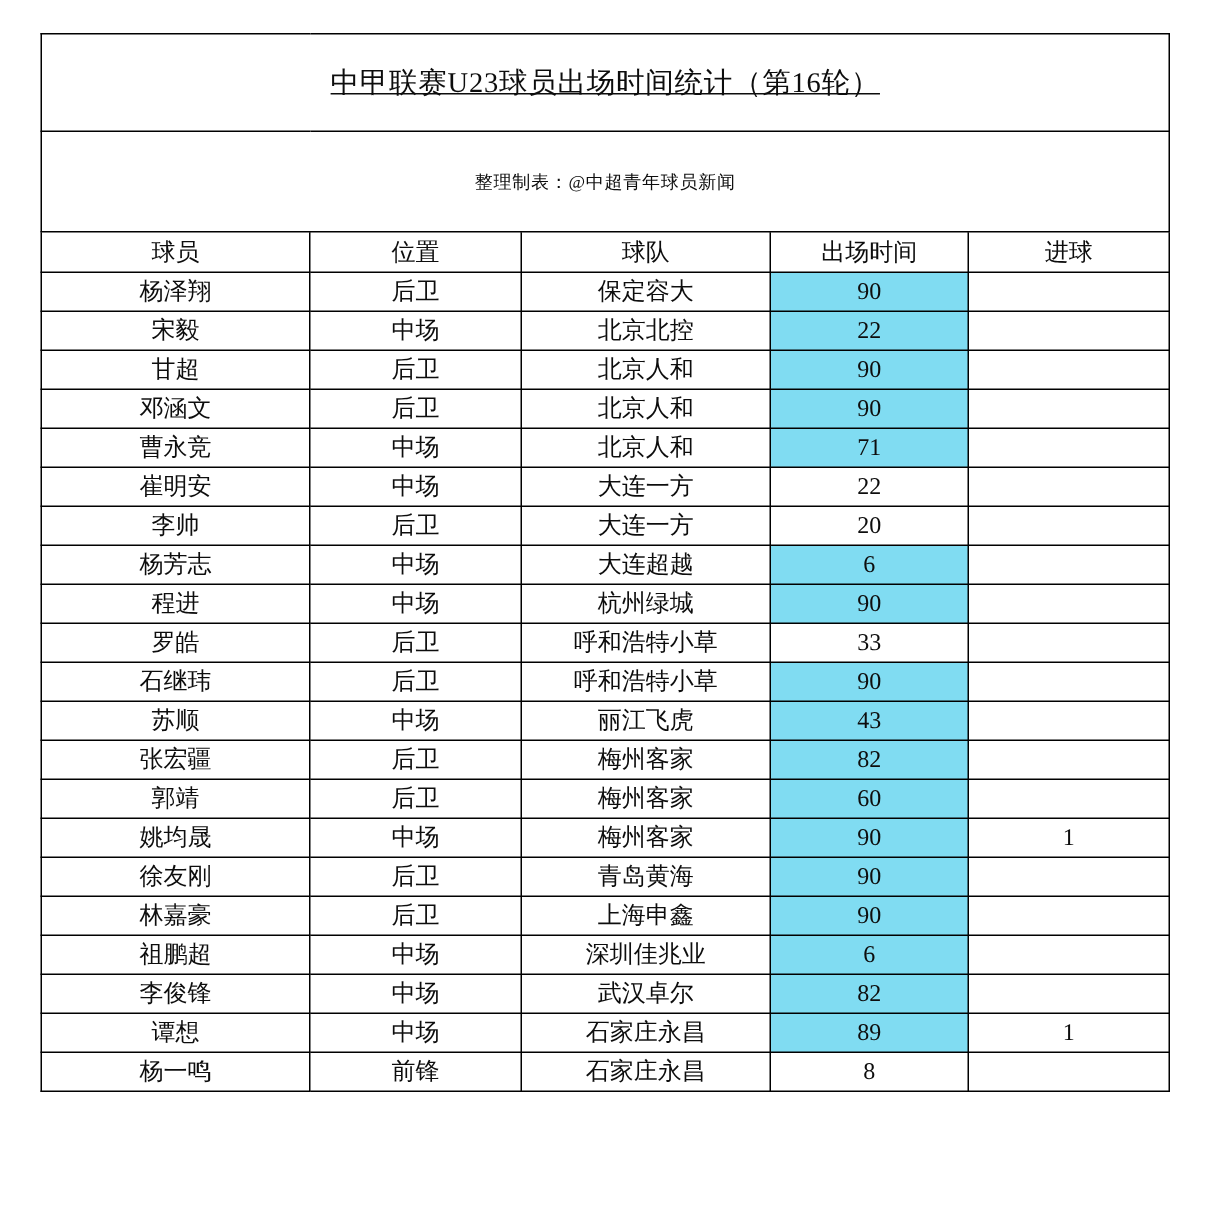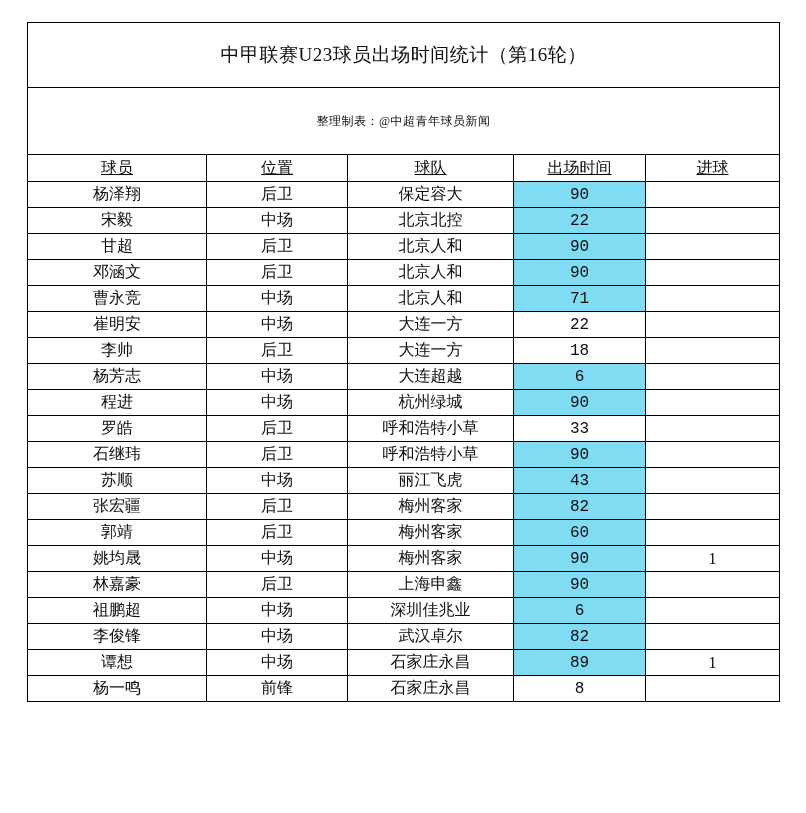--- a/index.html
+++ b/index.html
@@ -42,41 +42,41 @@
   col.c-player { width: 179px; }
   col.c-pos    { width: 141px; }
   col.c-team   { width: 166px; }
   col.c-mins   { width: 132px; }
   col.c-goals  { width: 134px; }
 
   tr.title-row td {
     height: 64px;
     font-size: 19px;
     letter-spacing: 0.5px;
+    text-decoration: underline;
   }
   tr.subtitle-row td {
     height: 66px;
     font-size: 12px;
     letter-spacing: 0.5px;
   }
   tr.header-row td {
     height: 26px;
     font-size: 16px;
-    text-decoration: underline;
   }
   tr.data-row td {
     height: 25px;
     font-size: 16px;
   }
 
   td.mins.hl {
     background: #80DCF2;
   }
   td.mins {
-    font-family: Liberation Mono, monospace;
+    font-family: Liberation Serif, serif;
   }
   td.goals {
     font-family: "Liberation Serif", "DejaVu Serif", serif;
   }
 </style>
 </head>
 <body>
 
 <div id="sheet">
   <table class="stat-table">
@@ -140,21 +140,21 @@
           <td class="player">崔明安</td>
           <td class="pos">中场</td>
           <td class="team">大连一方</td>
           <td class="mins">22</td>
           <td class="goals"></td>
         </tr>
         <tr class="data-row">
           <td class="player">李帅</td>
           <td class="pos">后卫</td>
           <td class="team">大连一方</td>
-          <td class="mins">18</td>
+          <td class="mins">20</td>
           <td class="goals"></td>
         </tr>
         <tr class="data-row">
           <td class="player">杨芳志</td>
           <td class="pos">中场</td>
           <td class="team">大连超越</td>
           <td class="mins hl">6</td>
           <td class="goals"></td>
         </tr>
         <tr class="data-row">
@@ -198,20 +198,27 @@
           <td class="team">梅州客家</td>
           <td class="mins hl">60</td>
           <td class="goals"></td>
         </tr>
         <tr class="data-row">
           <td class="player">姚均晟</td>
           <td class="pos">中场</td>
           <td class="team">梅州客家</td>
           <td class="mins hl">90</td>
           <td class="goals">1</td>
+        </tr>
+        <tr class="data-row">
+          <td class="player">徐友刚</td>
+          <td class="pos">后卫</td>
+          <td class="team">青岛黄海</td>
+          <td class="mins hl">90</td>
+          <td class="goals"></td>
         </tr>
         <tr class="data-row">
           <td class="player">林嘉豪</td>
           <td class="pos">后卫</td>
           <td class="team">上海申鑫</td>
           <td class="mins hl">90</td>
           <td class="goals"></td>
         </tr>
         <tr class="data-row">
           <td class="player">祖鹏超</td>

